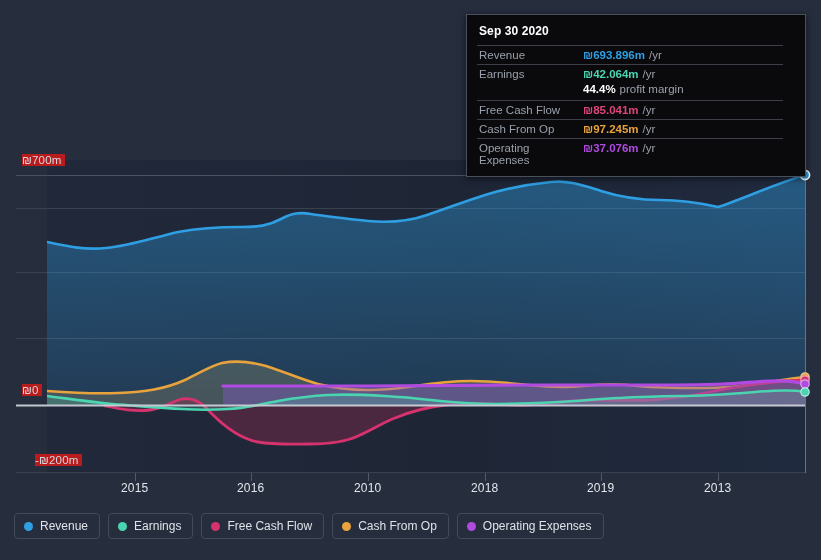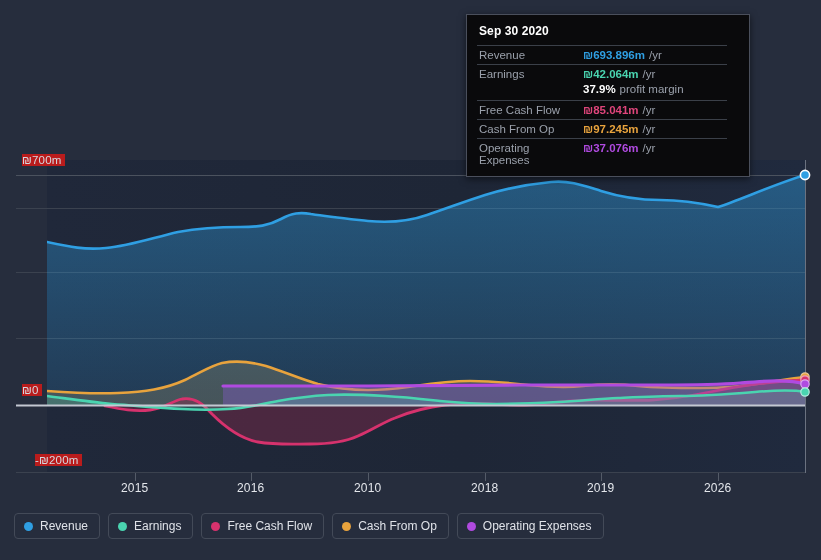--- a/index.html
+++ b/index.html
@@ -36,21 +36,21 @@
   .y-label { background: #b91c1c; padding: 0 3px 0 0; }
   #y-label-top  { left: 22px; top: 154px; }
   #y-label-zero { left: 22px; top: 384px; }
   #y-label-bot  { left: 35px; top: 454px; }
   .x-label { color: #e3e6eb; font-size: 12px; }
 
   
   #tooltip {
     position: absolute;
     left: 466px; top: 14px;
-    width: 284px;
+    width: 340px;
     background: #0a0a0c;
     border: 1px solid #4a4f5c;
     padding: 8px 22px 7px 10px;
     box-shadow: 0 2px 7px rgba(0,0,0,.55);
   }
   #tooltip-date {
     color: #ffffff;
     font-size: 12px;
     font-weight: bold;
     padding: 1px 0 7px 2px;
@@ -234,40 +234,40 @@
 
   <div class="axis-text y-label" id="y-label-top">₪700m</div>
   <div class="axis-text y-label" id="y-label-zero">₪0</div>
   <div class="axis-text y-label" id="y-label-bot">-₪200m</div>
 
   <div class="axis-text x-label" style="left:121px; top:481px;">2015</div>
   <div class="axis-text x-label" style="left:237px; top:481px;">2016</div>
   <div class="axis-text x-label" style="left:354px; top:481px;">2010</div>
   <div class="axis-text x-label" style="left:471px; top:481px;">2018</div>
   <div class="axis-text x-label" style="left:587px; top:481px;">2019</div>
-  <div class="axis-text x-label" style="left:704px; top:481px;">2026</div>
+  <div class="axis-text x-label" style="left:704px; top:481px;">2013</div>
 
   <div id="tooltip">
     <div id="tooltip-date">Sep 30 2020</div>
 
     <div class="tt-row">
       <span class="tt-label">Revenue</span>
       <span class="tt-val" style="color:#2f9fe3">₪693.896m</span>
       <span class="tt-unit">/yr</span>
     </div>
 
     <div class="tt-row">
       <span class="tt-label">Earnings</span>
       <span class="tt-val" style="color:#4ad4b0">₪42.064m</span>
       <span class="tt-unit">/yr</span>
     </div>
 
     <div class="tt-row noline">
       <span class="tt-label"></span>
-      <span class="tt-margin-val">37.9%</span>
+      <span class="tt-margin-val">44.4%</span>
       <span class="tt-margin-lbl">profit margin</span>
     </div>
 
     <div class="tt-row">
       <span class="tt-label">Free Cash Flow</span>
       <span class="tt-val" style="color:#e0457b">₪85.041m</span>
       <span class="tt-unit">/yr</span>
     </div>
 
     <div class="tt-row">

